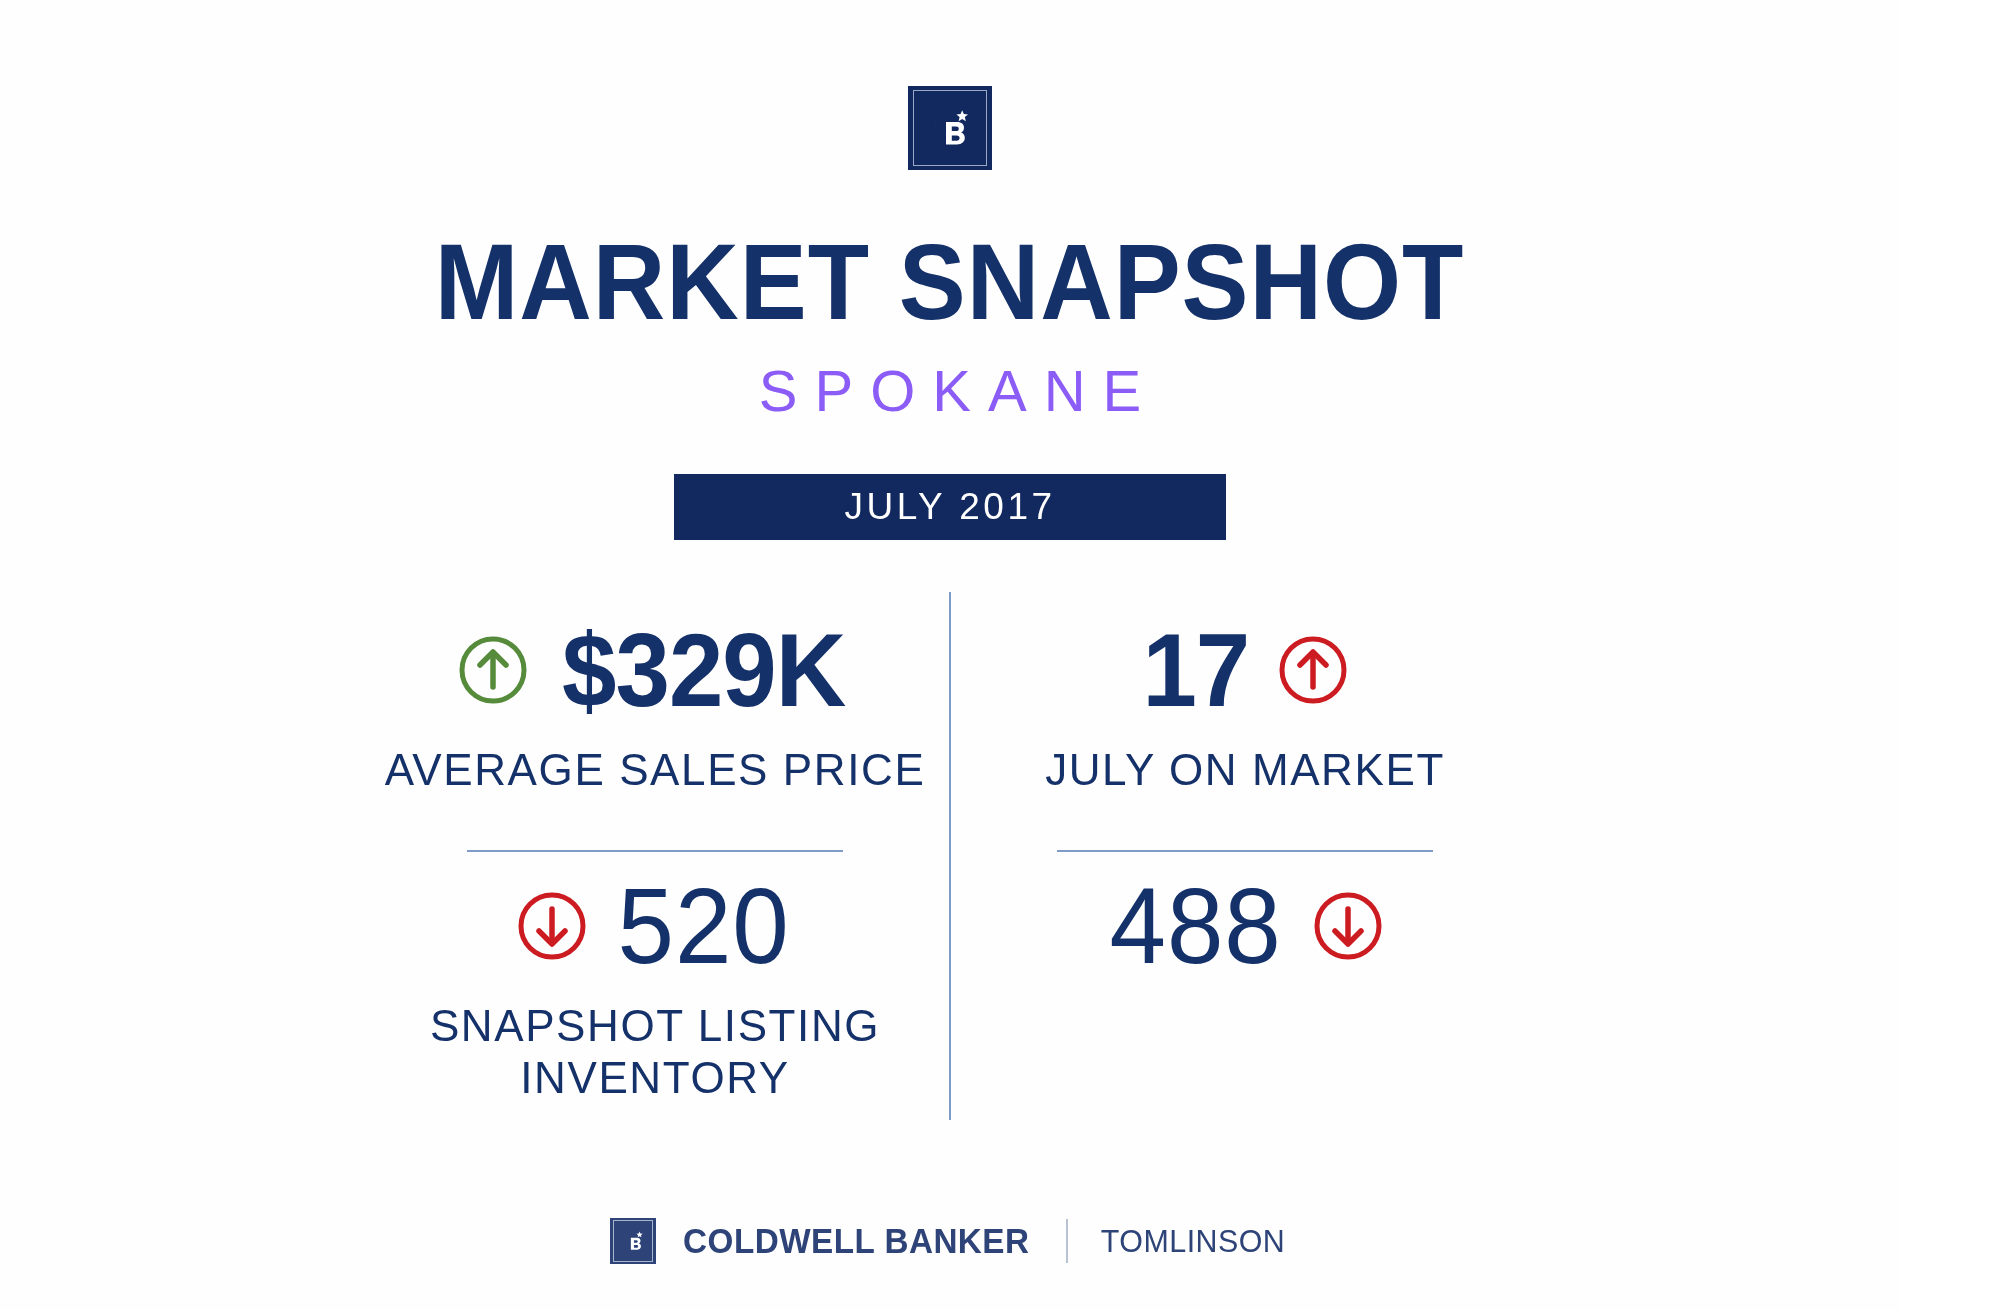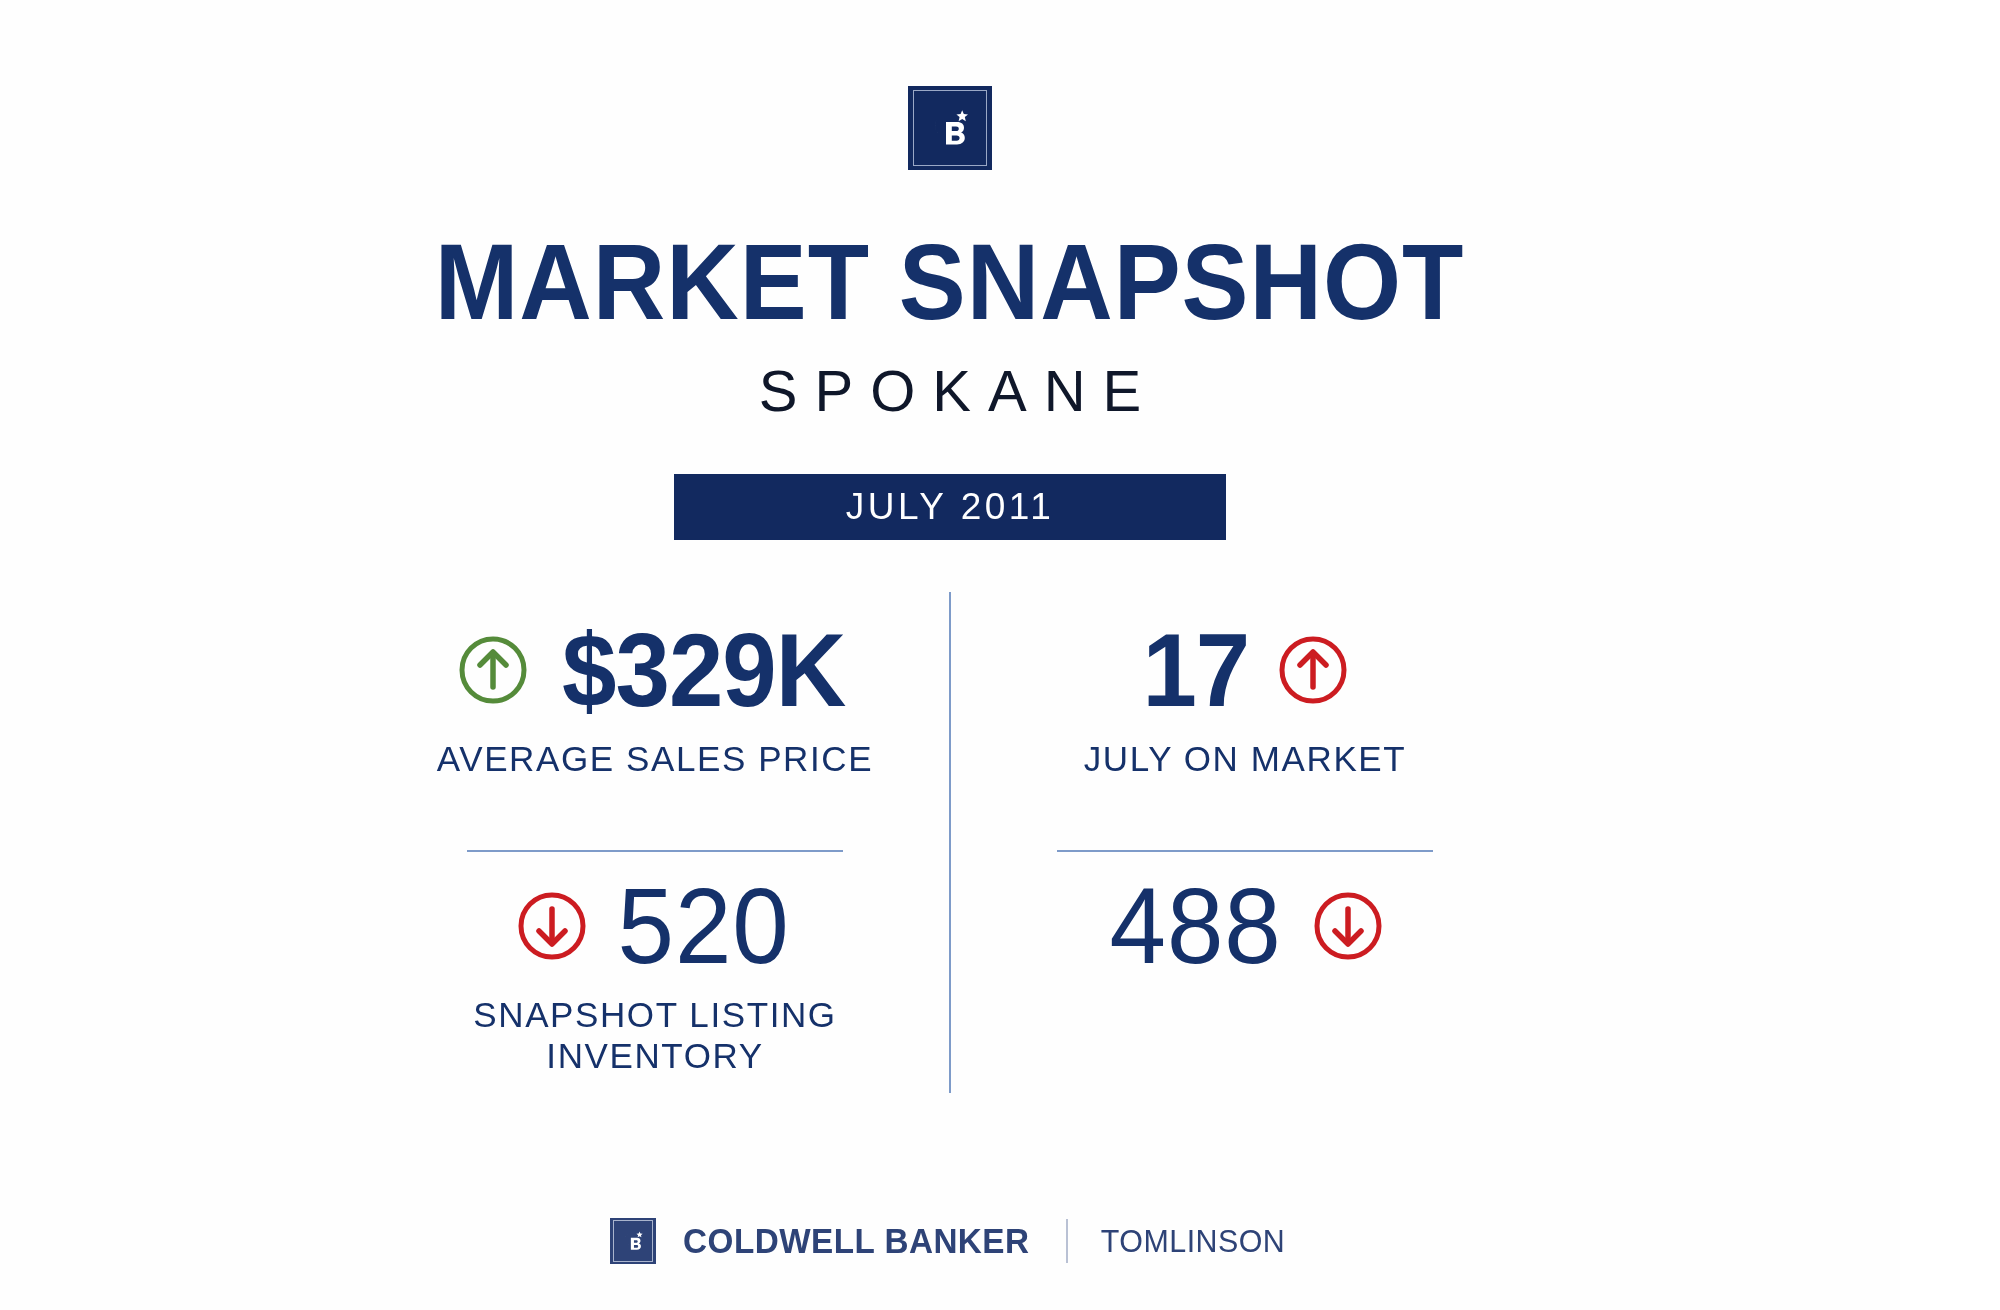--- a/index.html
+++ b/index.html
@@ -58,21 +58,21 @@
     color: #15316a;
     transform: scaleX(0.93);
     white-space: nowrap;
   }
   .subtitle {
     margin-top: 26px;
     font-size: 58px;
     line-height: 1;
     font-weight: 300;
     letter-spacing: 17px;
-    color: #0f172a;
+    color: #8b5cf6;
     padding-left: 17px;
     white-space: nowrap;
   }
 
   
   .date-banner {
     margin-top: 54px;
     width: 552px;
     height: 66px;
     background: #12295f;
@@ -131,22 +131,22 @@
     letter-spacing: -1px;
     color: #15316a;
     transform: scaleX(0.94);
   }
   .value.light {
     font-weight: 400;
     font-size: 108px;
     letter-spacing: 1px;
   }
   .label {
-    margin-top: 12px;
-    font-size: 35px;
+    margin-top: 18px;
+    font-size: 44px;
     line-height: 1.18;
     font-weight: 400;
     letter-spacing: 1.6px;
     color: #15316a;
     text-align: center;
     white-space: pre-line;
   }
 
   .divider {
     width: 376px;
@@ -221,21 +221,21 @@
         <path d="M24 22h11.2c4.3 0 6.8 2.3 6.8 5.7 0 2.2-1.1 3.9-2.9 4.8 2.3.8 3.7 2.7 3.7 5.3 0 4-3 6.6-7.8 6.6H24V22z" fill="#ffffff"></path>
         <path d="M29.8 26.6h4.3c1.7 0 2.7.8 2.7 2.2s-1 2.3-2.7 2.3h-4.3v-4.5zm0 9h4.8c1.9 0 3 .9 3 2.5s-1.1 2.6-3 2.6h-4.8v-5.1z" fill="#12295f"></path>
         <path d="M40.2 10.2l1.6 3.9 4.2.3-3.2 2.7 1 4.1-3.6-2.2-3.6 2.2 1-4.1-3.2-2.7 4.2-.3z" fill="#ffffff"></path>
       </svg>
     </div>
   </div>
 
   <div class="title">MARKET SNAPSHOT</div>
   <div class="subtitle">SPOKANE</div>
 
-  <div class="date-banner">JULY 2011</div>
+  <div class="date-banner">JULY 2017</div>
 
   <div class="stats">
 
     <div class="col col-left">
 
       <div class="cell cell-top">
         <div class="value-row">
           <svg class="arrow-icon" width="76" height="76" viewBox="0 0 76 76">
             <circle cx="38" cy="38" r="31" fill="none" stroke="#558b3a" stroke-width="5"></circle>
             <line x1="38" y1="55" x2="38" y2="21" stroke="#558b3a" stroke-width="5.5" stroke-linecap="round"></line>

